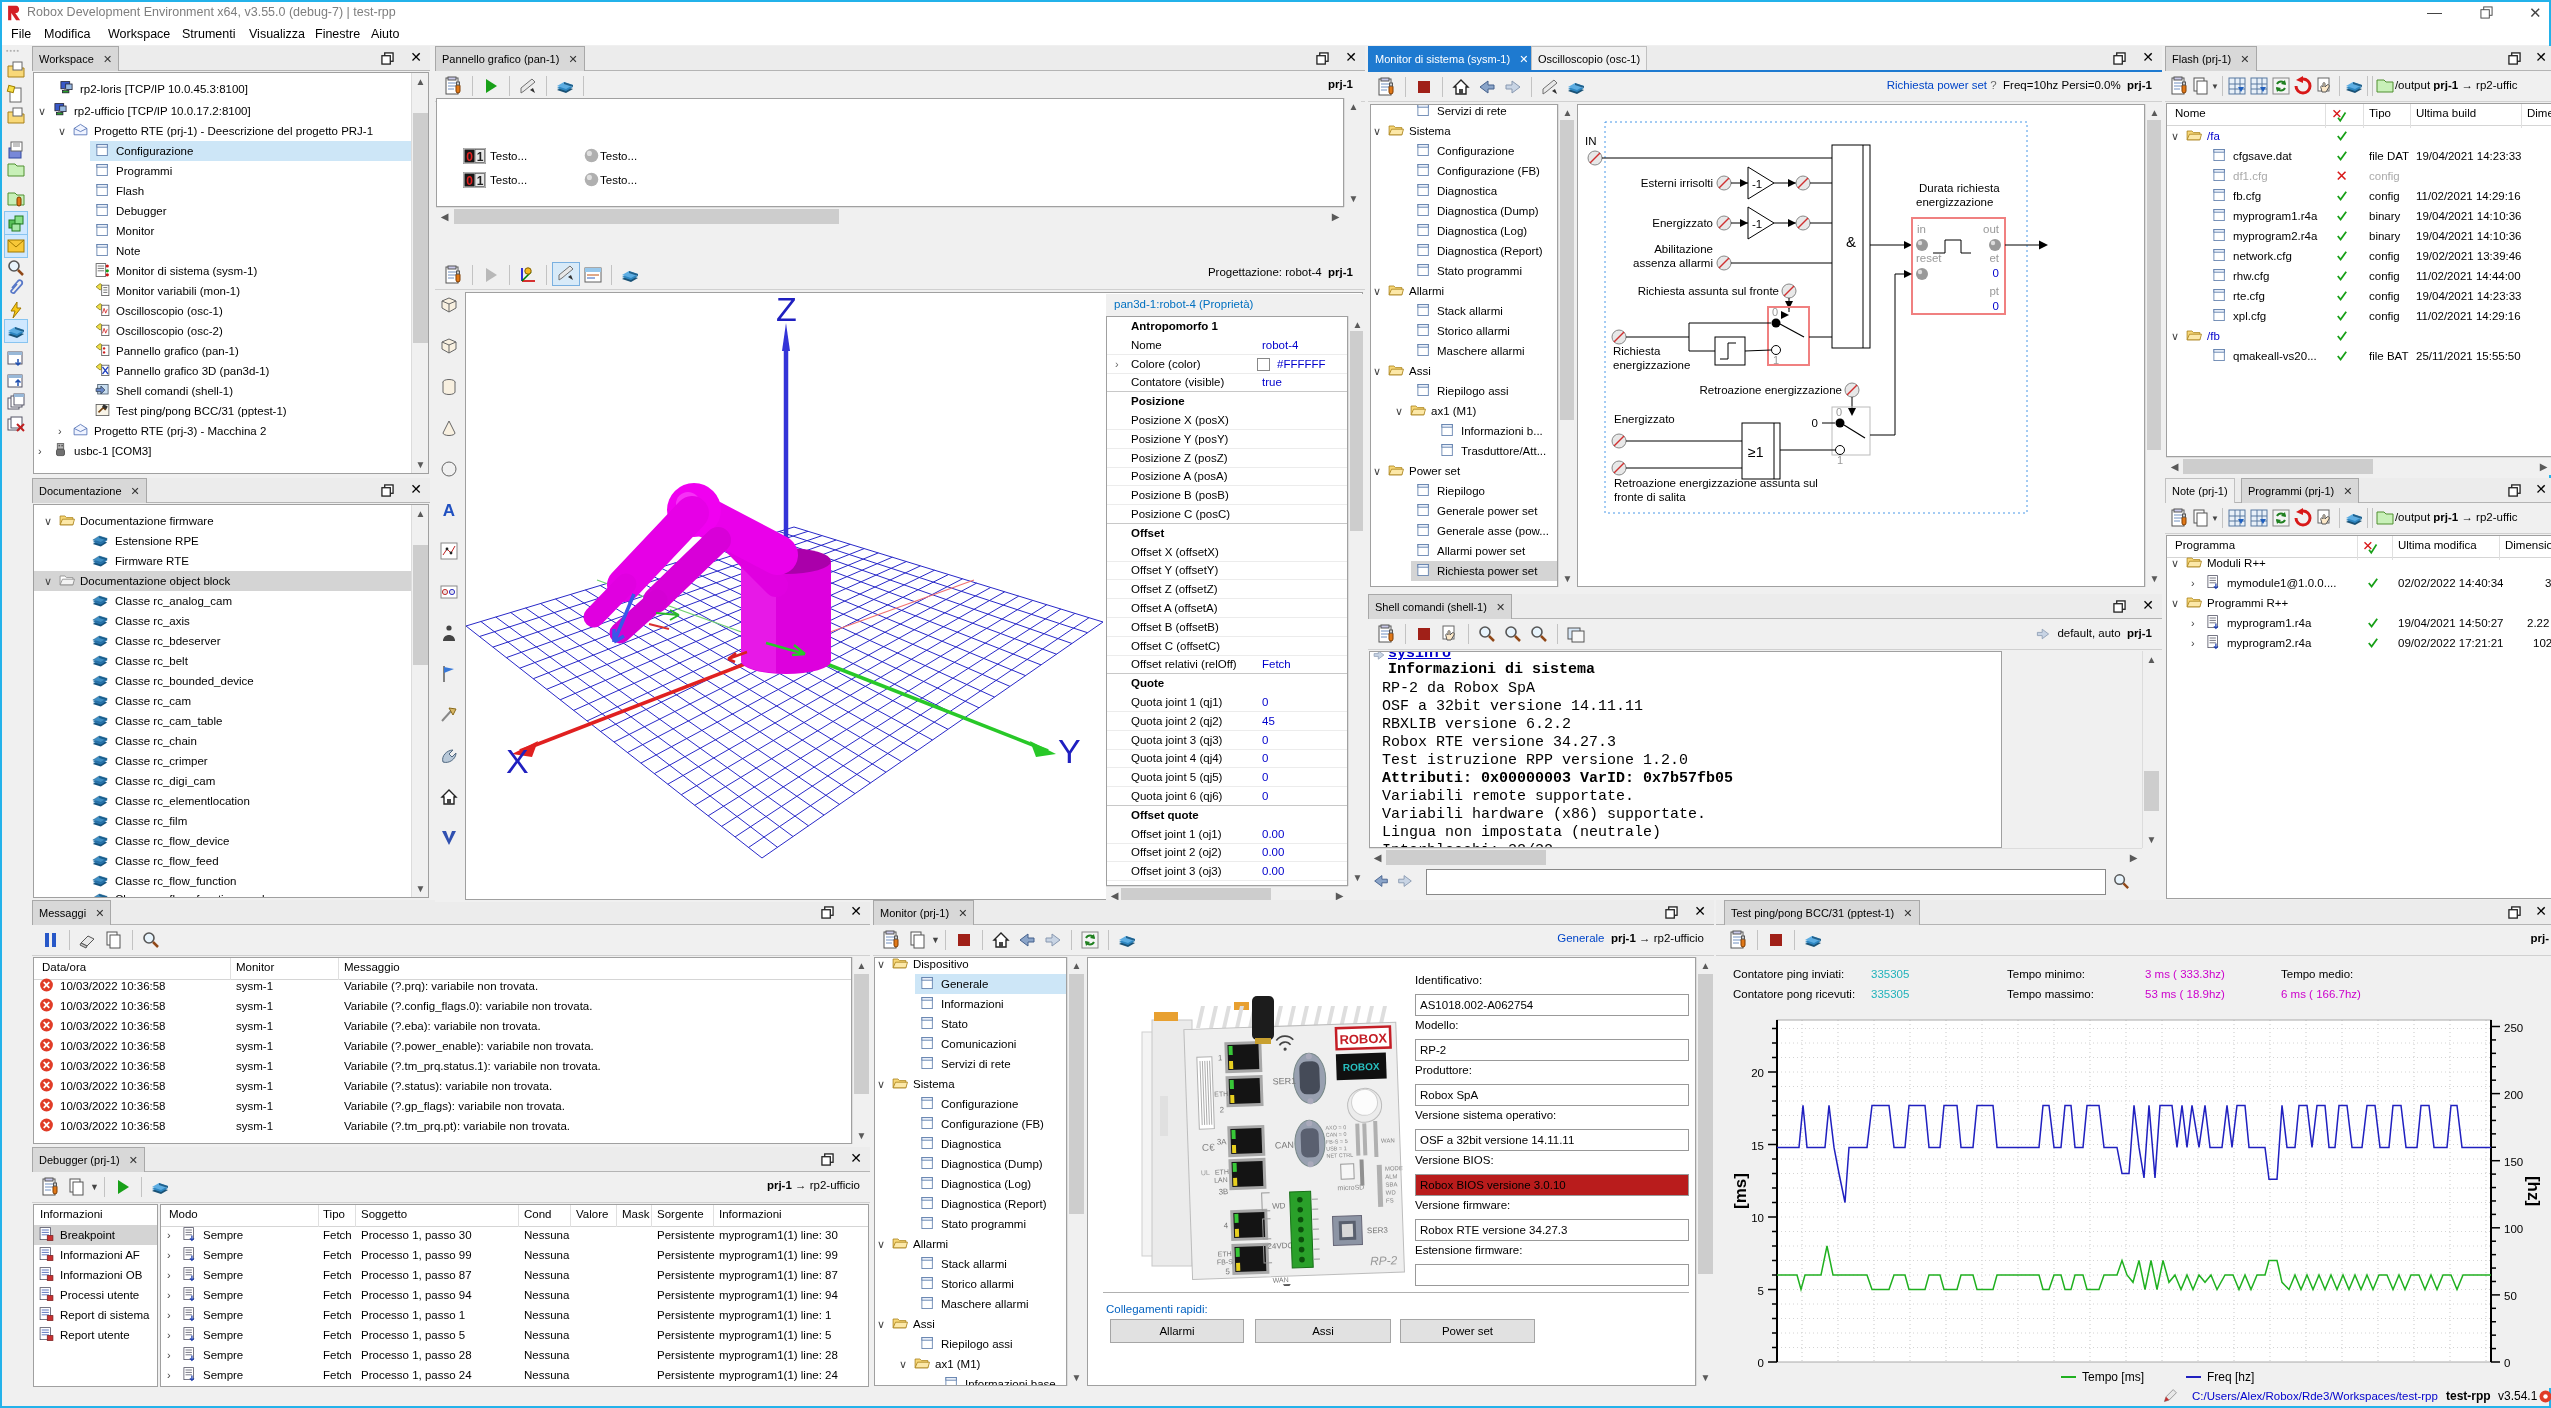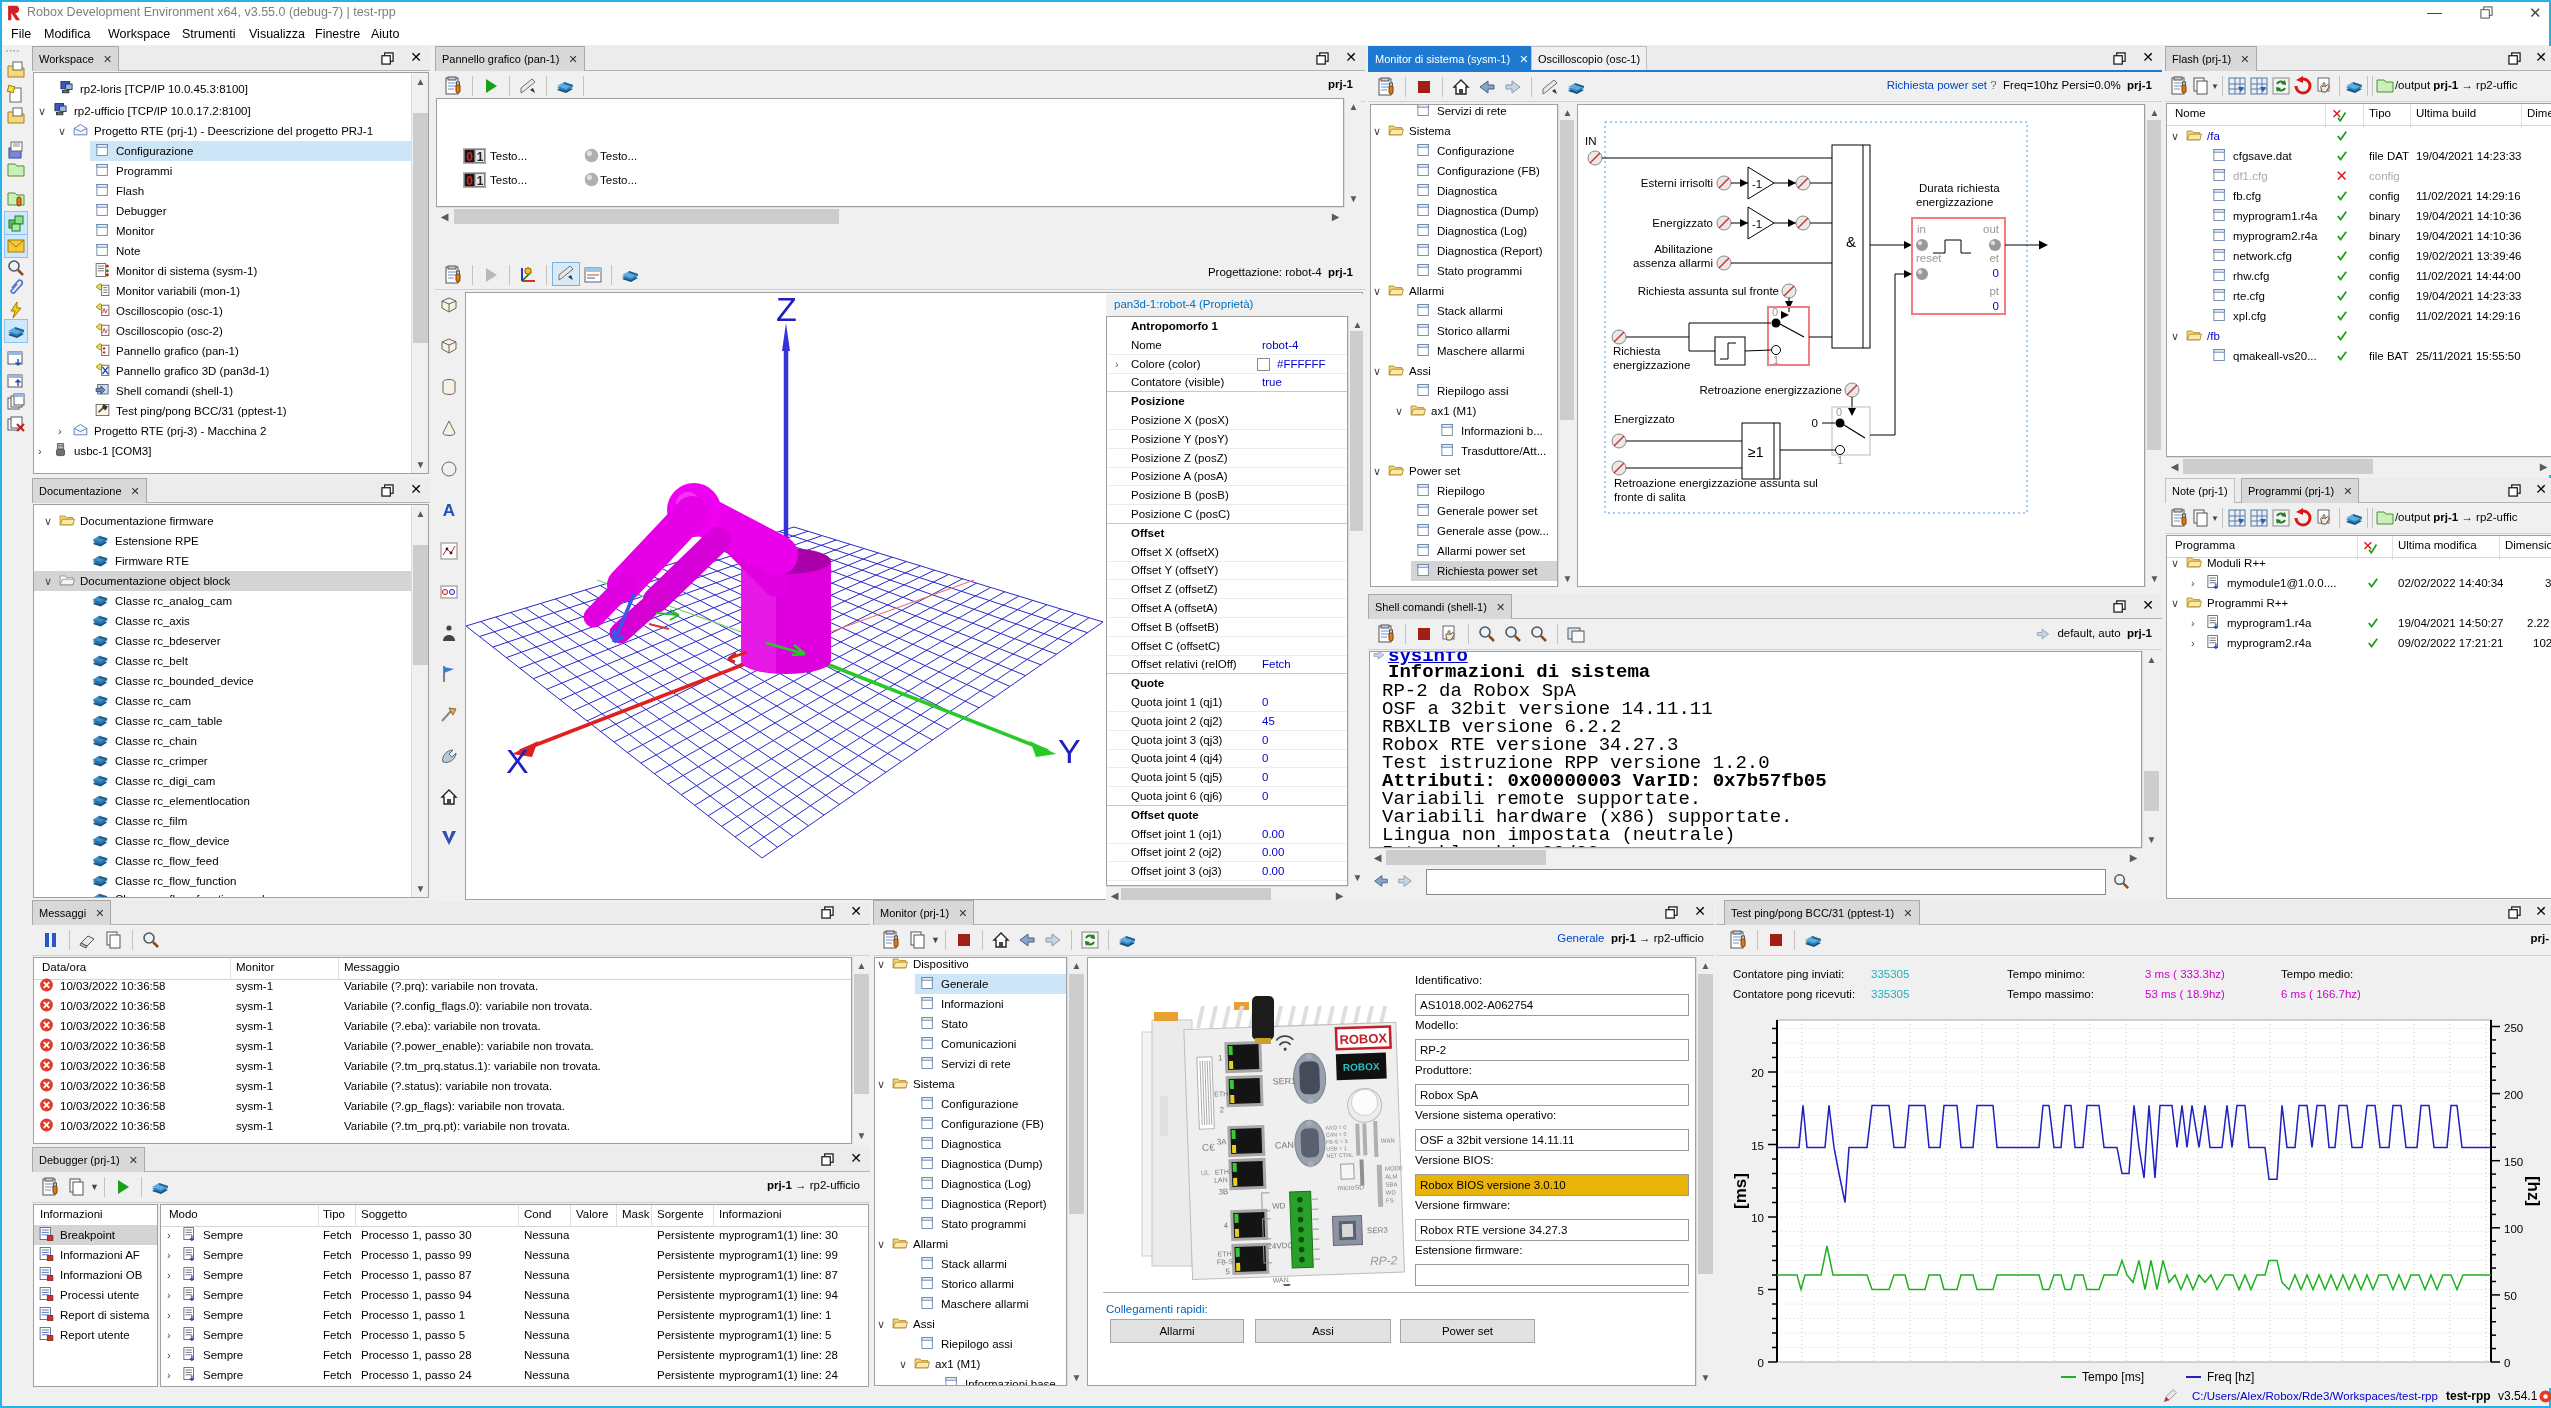--- a/index.html
+++ b/index.html
@@ -1331,21 +1331,21 @@
             <use href="#i-zoom"></use>
           </svg><svg class="ti">
             <use href="#i-zoom"></use>
           </svg><span class="tsep"></span><svg class="ti">
             <use href="#i-win"></use>
           </svg></div>
   <span class="abs" style="right:10px;top:6px"><svg class="ti" style="width:16px;height:16px">
             <use href="#i-ar"></use>
           </svg> default, auto&nbsp; <b>prj-1</b></span>
       </div>
-  <div class="white" style="left:1px;top:57px;width:773px;height:197px;overflow:hidden;font-family:'Liberation Mono',monospace;font-size:19px;font-weight:bold">
+  <div class="white" style="left:1px;top:57px;width:633px;height:197px;overflow:hidden;font-family:'Liberation Mono',monospace;font-size:15px;font-weight:bold">
     <svg class="abs" style="left:2px;top:-4px;width:14px;height:14px">
           <use href="#i-ar"></use>
         </svg>
     <div class="cell" style="left:18px;top:-7px;color:#0000cc;text-decoration:underline">sysinfo</div>
     <div class="cell" style="left:18px;top:9px">Informazioni di sistema</div>
     <div class="cell" style="left:12px;top:28px;font-weight:normal">RP-2 da Robox SpA</div>
     <div class="cell" style="left:12px;top:46px;font-weight:normal">OSF a 32bit versione 14.11.11</div>
     <div class="cell" style="left:12px;top:64px;font-weight:normal">RBXLIB versione 6.2.2</div>
     <div class="cell" style="left:12px;top:82px;font-weight:normal">Robox RTE versione 34.27.3</div>
     <div class="cell" style="left:12px;top:100px;font-weight:normal">Test istruzione RPP versione 1.2.0</div>
@@ -1832,21 +1832,21 @@
         </svg>
     <div class="cell" style="left:327px;top:16px">Identificativo:</div>
     <div class="abs" style="left:327px;top:36px;width:274px;height:22px;background:#fff;border:1px solid #999;line-height:20px;padding-left:4px">AS1018.002-A062754</div>
     <div class="cell" style="left:327px;top:61px">Modello:</div>
     <div class="abs" style="left:327px;top:81px;width:274px;height:22px;background:#fff;border:1px solid #999;line-height:20px;padding-left:4px">RP-2</div>
     <div class="cell" style="left:327px;top:106px">Produttore:</div>
     <div class="abs" style="left:327px;top:126px;width:274px;height:22px;background:#fff;border:1px solid #999;line-height:20px;padding-left:4px">Robox SpA</div>
     <div class="cell" style="left:327px;top:151px">Versione sistema operativo:</div>
     <div class="abs" style="left:327px;top:171px;width:274px;height:22px;background:#fff;border:1px solid #999;line-height:20px;padding-left:4px">OSF a 32bit versione 14.11.11</div>
     <div class="cell" style="left:327px;top:196px">Versione BIOS:</div>
-    <div class="abs" style="left:327px;top:216px;width:274px;height:22px;background:#eab308;border:1px solid #999;line-height:20px;padding-left:4px">Robox BIOS versione 3.0.10</div>
+    <div class="abs" style="left:327px;top:216px;width:274px;height:22px;background:#b91c1c;border:1px solid #999;line-height:20px;padding-left:4px">Robox BIOS versione 3.0.10</div>
     <div class="cell" style="left:327px;top:241px">Versione firmware:</div>
     <div class="abs" style="left:327px;top:261px;width:274px;height:22px;background:#fff;border:1px solid #999;line-height:20px;padding-left:4px">Robox RTE versione 34.27.3</div>
     <div class="cell" style="left:327px;top:286px">Estensione firmware:</div>
     <div class="abs" style="left:327px;top:306px;width:274px;height:22px;background:#fff;border:1px solid #999"></div>
     <div class="abs" style="left:15px;top:334px;width:586px;height:1px;background:#b0b0b0"></div>
     <div class="cell" style="left:18px;top:345px;color:#0563c1">Collegamenti rapidi:</div>
     <div class="abs" style="left:22px;top:361px;width:134px;height:24px;background:#e1e1e1;border:1px solid #a5a5a5;text-align:center;line-height:22px">Allarmi</div>
     <div class="abs" style="left:167px;top:361px;width:136px;height:24px;background:#e1e1e1;border:1px solid #a5a5a5;text-align:center;line-height:22px">Assi</div>
     <div class="abs" style="left:312px;top:361px;width:135px;height:24px;background:#e1e1e1;border:1px solid #a5a5a5;text-align:center;line-height:22px">Power set</div>
   </div>

